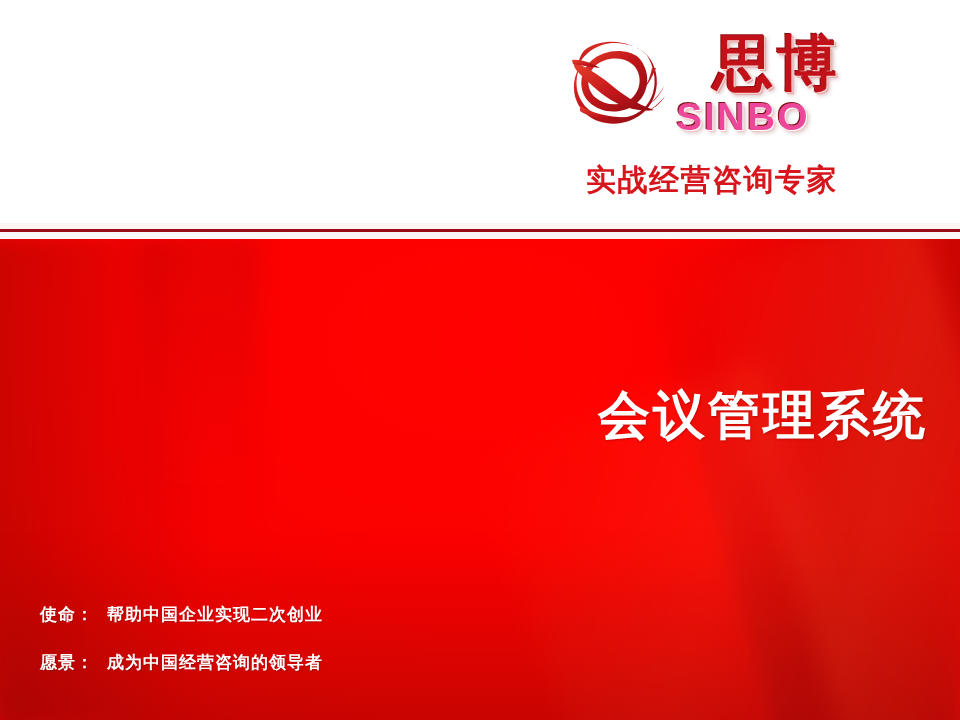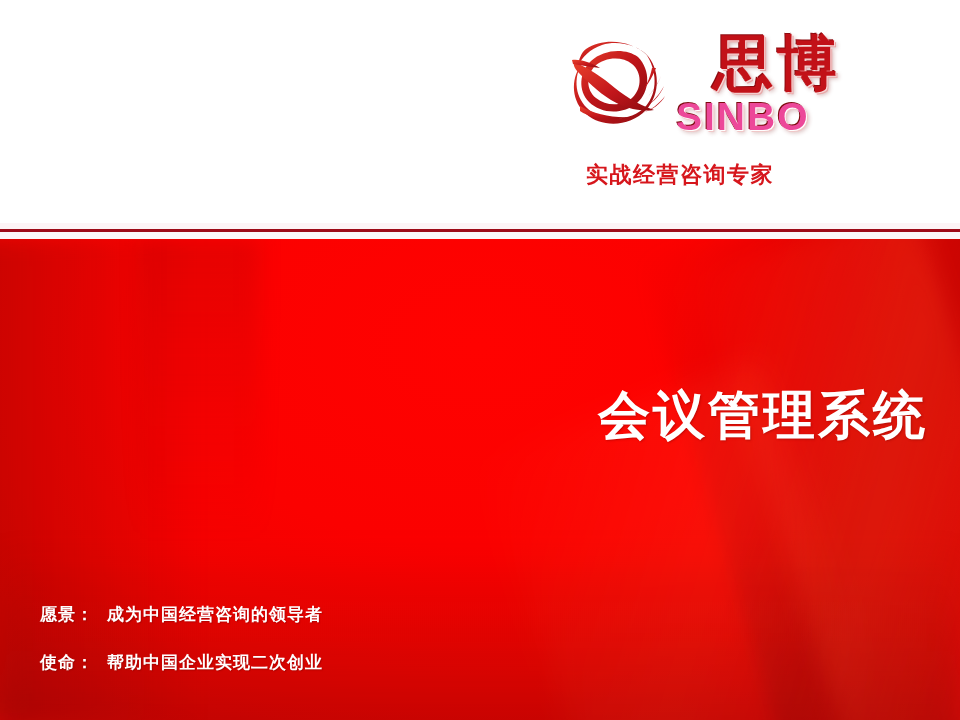--- a/index.html
+++ b/index.html
@@ -98,21 +98,21 @@
       -1px -1px 0 #7d0a0e,
        3px 3px 4px rgba(120,20,20,0.28);
     white-space: nowrap;
   }
 
   .tagline {
     position: absolute;
     left: 26px;
     top: 128px;
     font-family: "DejaVu Sans", "Liberation Sans", sans-serif;
-    font-size: 22px;
+    font-size: 30px;
     font-weight: bold;
     letter-spacing: 1.5px;
     color: #d6161c;
     text-shadow: 1px 1px 0 rgba(255,255,255,0.9);
     white-space: nowrap;
   }
 
   
   .rule-soft {
     position: absolute;
@@ -327,23 +327,23 @@
     <div class="streak streak-b"></div>
     <div class="streak streak-c"></div>
     <div class="streak streak-e"></div>
 
     <div class="slide-title">
       <span class="title-inner">会议管理系统</span>
     </div>
 
     <div class="statements">
       <div class="statement">
+        <span class="st-label">使命：</span>
+        <span>帮助中国企业实现二次创业</span>
+      </div>
+      <div class="statement">
         <span class="st-label">愿景：</span>
         <span>成为中国经营咨询的领导者</span>
       </div>
-      <div class="statement">
-        <span class="st-label">使命：</span>
-        <span>帮助中国企业实现二次创业</span>
-      </div>
     </div>
   </div>
 
 </div>
 
 </body></html>

